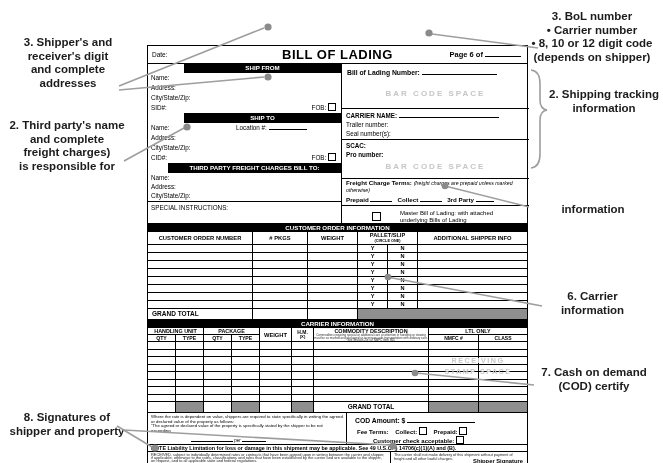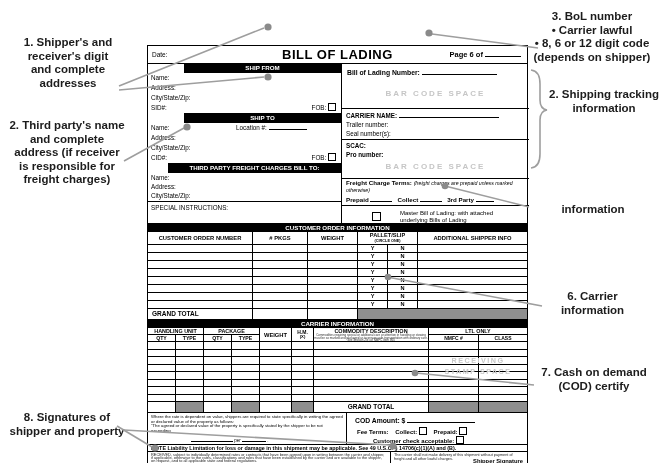--- a/index.html
+++ b/index.html
@@ -29,36 +29,35 @@
   .tiny{font-size:3.9px;line-height:3.2px;color:#222;}
   .barcode{position:absolute;left:0;right:0;text-align:center;font-weight:bold;
            font-size:8px;letter-spacing:2px;color:#c6c6c6;white-space:nowrap;}
 </style>
 </head>
 <body>
 
 <div id="canvas">
 
   <div class="ann" style="left:6px;top:36px;width:124px;">
-    <div>1. Shipper's and</div>
+    <div>3. Shipper's and</div>
     <div>receiver's digit</div>
     <div>and complete</div>
     <div>addresses</div>
   </div>
   <div class="ann" style="left:2px;top:119px;width:130px;">
     <div>2. Third party's name</div>
     <div>and complete</div>
-    <div>address (if receiver</div>
+    <div>freight charges)</div>
     <div>is responsible for</div>
-    <div>freight charges)</div>
   </div>
   <div class="ann" style="left:522px;top:10px;width:140px;">
     <div>3. BoL number</div>
-    <div>• Carrier lawful</div>
-    <div>• 8, 6 or 12 digit code</div>
+    <div>• Carrier number</div>
+    <div>• 8, 10 or 12 digit code</div>
     <div>(depends on shipper)</div>
   </div>
   <div class="ann" style="left:548px;top:88px;width:112px;">
     <div>2. Shipping tracking</div>
     <div>information</div>
   </div>
   <div class="ann" style="left:528px;top:203px;width:130px;">
     <div>information</div>
   </div>
   <div class="ann" style="left:535px;top:290px;width:115px;">

